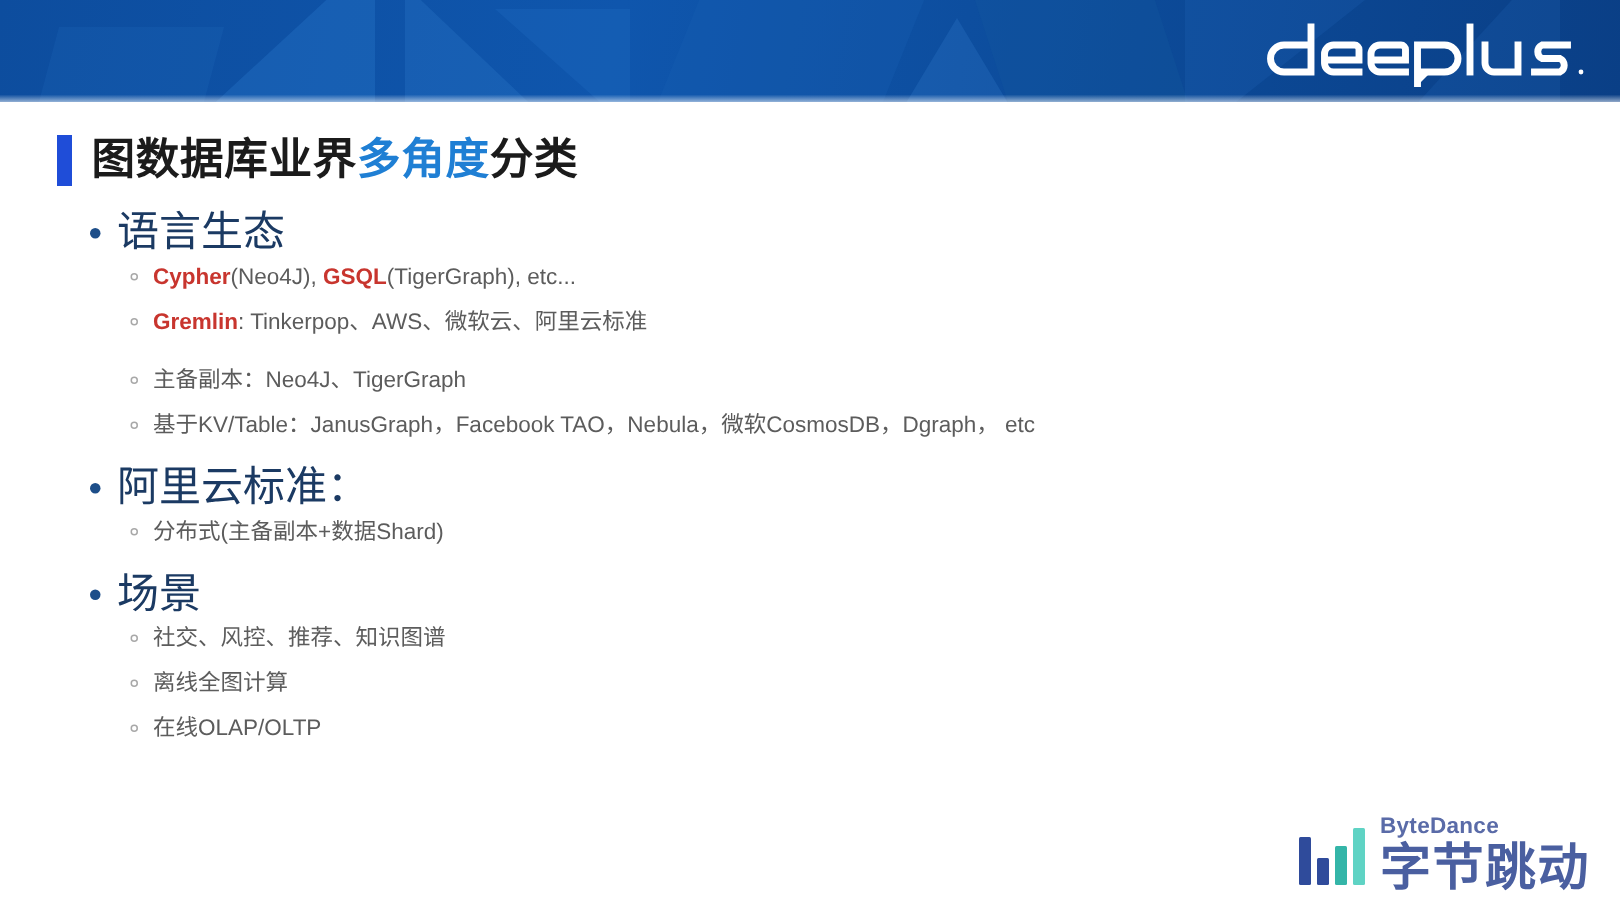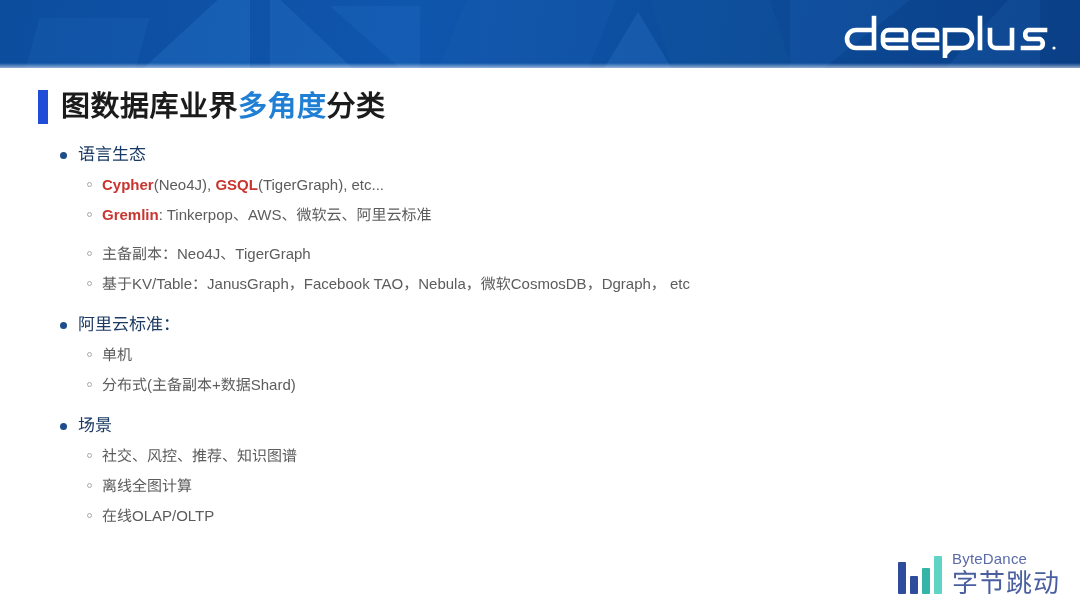--- a/index.html
+++ b/index.html
@@ -138,21 +138,21 @@
   
   .content {
     position: absolute;
     left: 56px;
     top: 138px;
     width: 960px;
   }
   .l1 {
     position: relative;
     padding-left: 22px;
-    font-size: 17px;
+    font-size: 28px;
     color: #1b3a63;
     line-height: 30px;
     margin-top: 2px;
     white-space: nowrap;
   }
   .l1::before {
     content: "";
     position: absolute;
     left: 4px;
     top: 12px;
@@ -185,41 +185,42 @@
   .gap-md { height: 9px; }
 
   
   .bd-logo {
     position: absolute;
     right: 20px;
     bottom: 12px;
     display: flex;
     align-items: center;
     gap: 10px;
+    font-weight: bold;
   }
   .bd-bars {
     display: flex;
     align-items: flex-end;
     gap: 4px;
     height: 40px;
   }
   .bd-bar { width: 8px; border-radius: 1px; }
   .bar-a { height: 32px; background: #2f4b9b; }
   .bar-b { height: 18px; background: #2f4b9b; }
   .bar-c { height: 26px; background: #34b5a8; }
   .bar-d { height: 38px; background: #5fd3c4; }
   .bd-text { display: flex; flex-direction: column; line-height: 1; }
   .bd-en {
     font-size: 15px;
     color: #5a6ba8;
     letter-spacing: 0.2px;
     margin-bottom: 4px;
   }
   .bd-cn {
-    font-size: 26px;
+    font-size: 34px;
     color: #4a5fa0;
     letter-spacing: 1px;
   }
 </style>
 </head>
 <body>
 
 <div class="header">
   <div class="hdr-shape s9"></div>
   <div class="hdr-shape s1"></div>
@@ -263,21 +264,20 @@
 
 <div class="content" id="outline-root">
     <div class="l1">语言生态</div>
     <div class="l2"><span class="kw">Cypher</span><span>(Neo4J), </span><span class="kw">GSQL</span><span>(TigerGraph), etc...</span></div>
     <div class="l2"><span class="kw">Gremlin</span><span>: Tinkerpop、AWS、微软云、阿里云标准</span></div>
     <div class="gap-md"></div>
     <div class="l2"><span>主备副本：Neo4J、TigerGraph</span></div>
     <div class="l2"><span>基于KV/Table：JanusGraph，Facebook TAO，Nebula，微软CosmosDB，Dgraph， etc</span></div>
     <div class="gap-md"></div>
     <div class="l1">阿里云标准：</div>
-    <div class="l2"><span>单机</span></div>
     <div class="l2"><span>分布式(主备副本+数据Shard)</span></div>
     <div class="gap-md"></div>
     <div class="l1">场景</div>
     <div class="l2"><span>社交、风控、推荐、知识图谱</span></div>
     <div class="l2"><span>离线全图计算</span></div>
     <div class="l2"><span>在线OLAP/OLTP</span></div>
   </div>
 
 <div class="bd-logo">
   <div class="bd-bars">

